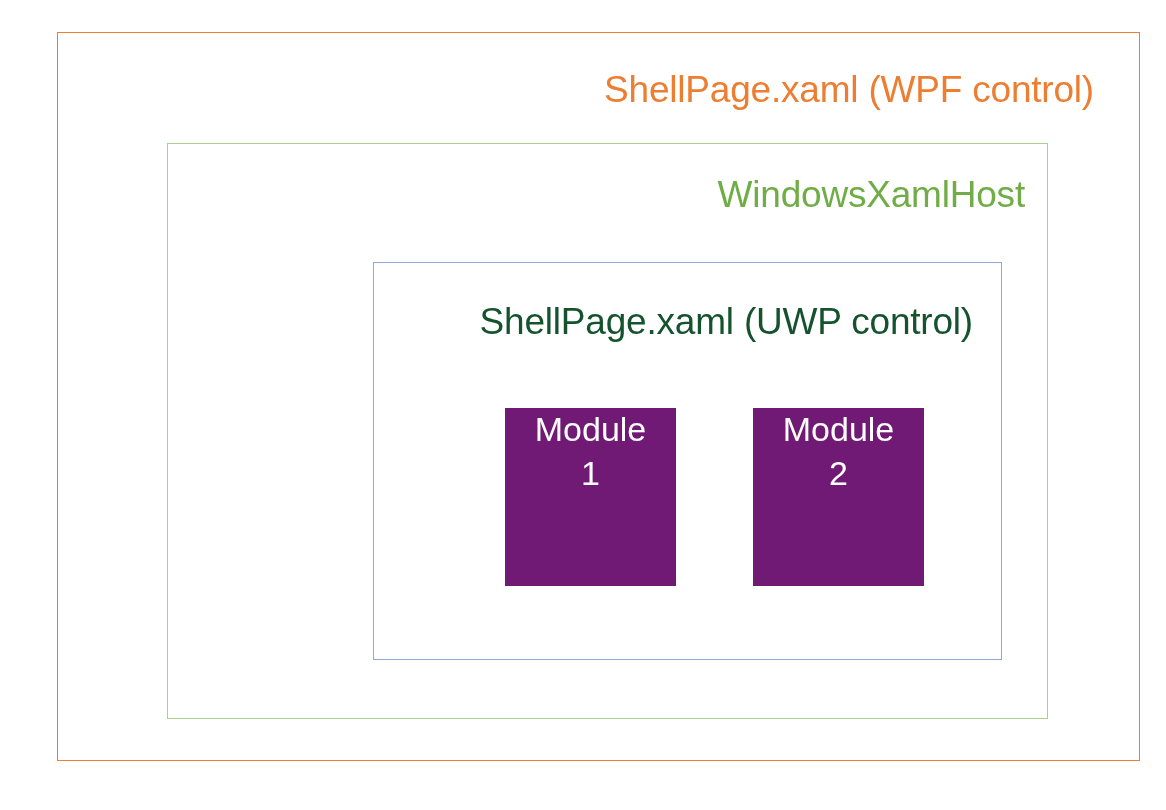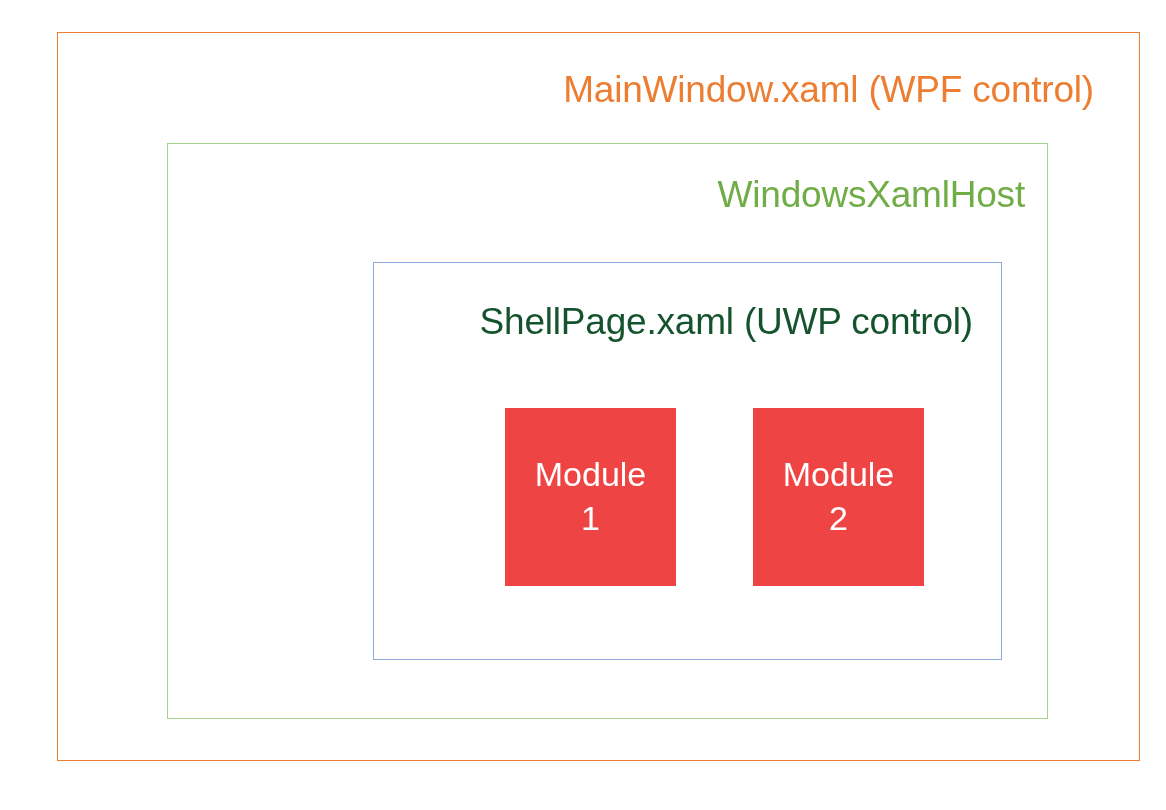--- a/index.html
+++ b/index.html
@@ -82,26 +82,26 @@
     right: 28px;
     top: 38px;
     color: #14532d;
   }
 
   
   .module-box {
     position: absolute;
     width: 171px;
     height: 178px;
-    background: #ef4444;
+    background: #701a75;
     color: #ffffff;
     display: flex;
     flex-direction: column;
     align-items: center;
-    justify-content: center;
+    justify-content: flex-start;
     font-size: 34px;
     line-height: 1.28;
     text-align: center;
   }
   .module-1 {
     left: 131px;  
     top: 145px;   
   }
   .module-2 {
     left: 379px;  
@@ -112,21 +112,21 @@
     display: block;
   }
 </style>
 </head>
 <body>
 
 <div class="diagram-canvas">
 
   <div class="layer-outer">
 
-    <div class="layer-label label-outer">MainWindow.xaml (WPF control)</div>
+    <div class="layer-label label-outer">ShellPage.xaml (WPF control)</div>
 
     <div class="layer-middle">
 
       <div class="layer-label label-middle">WindowsXamlHost</div>
 
       <div class="layer-inner">
 
         <div class="layer-label label-inner">ShellPage.xaml (UWP control)</div>
 
         <div class="module-box module-1">

